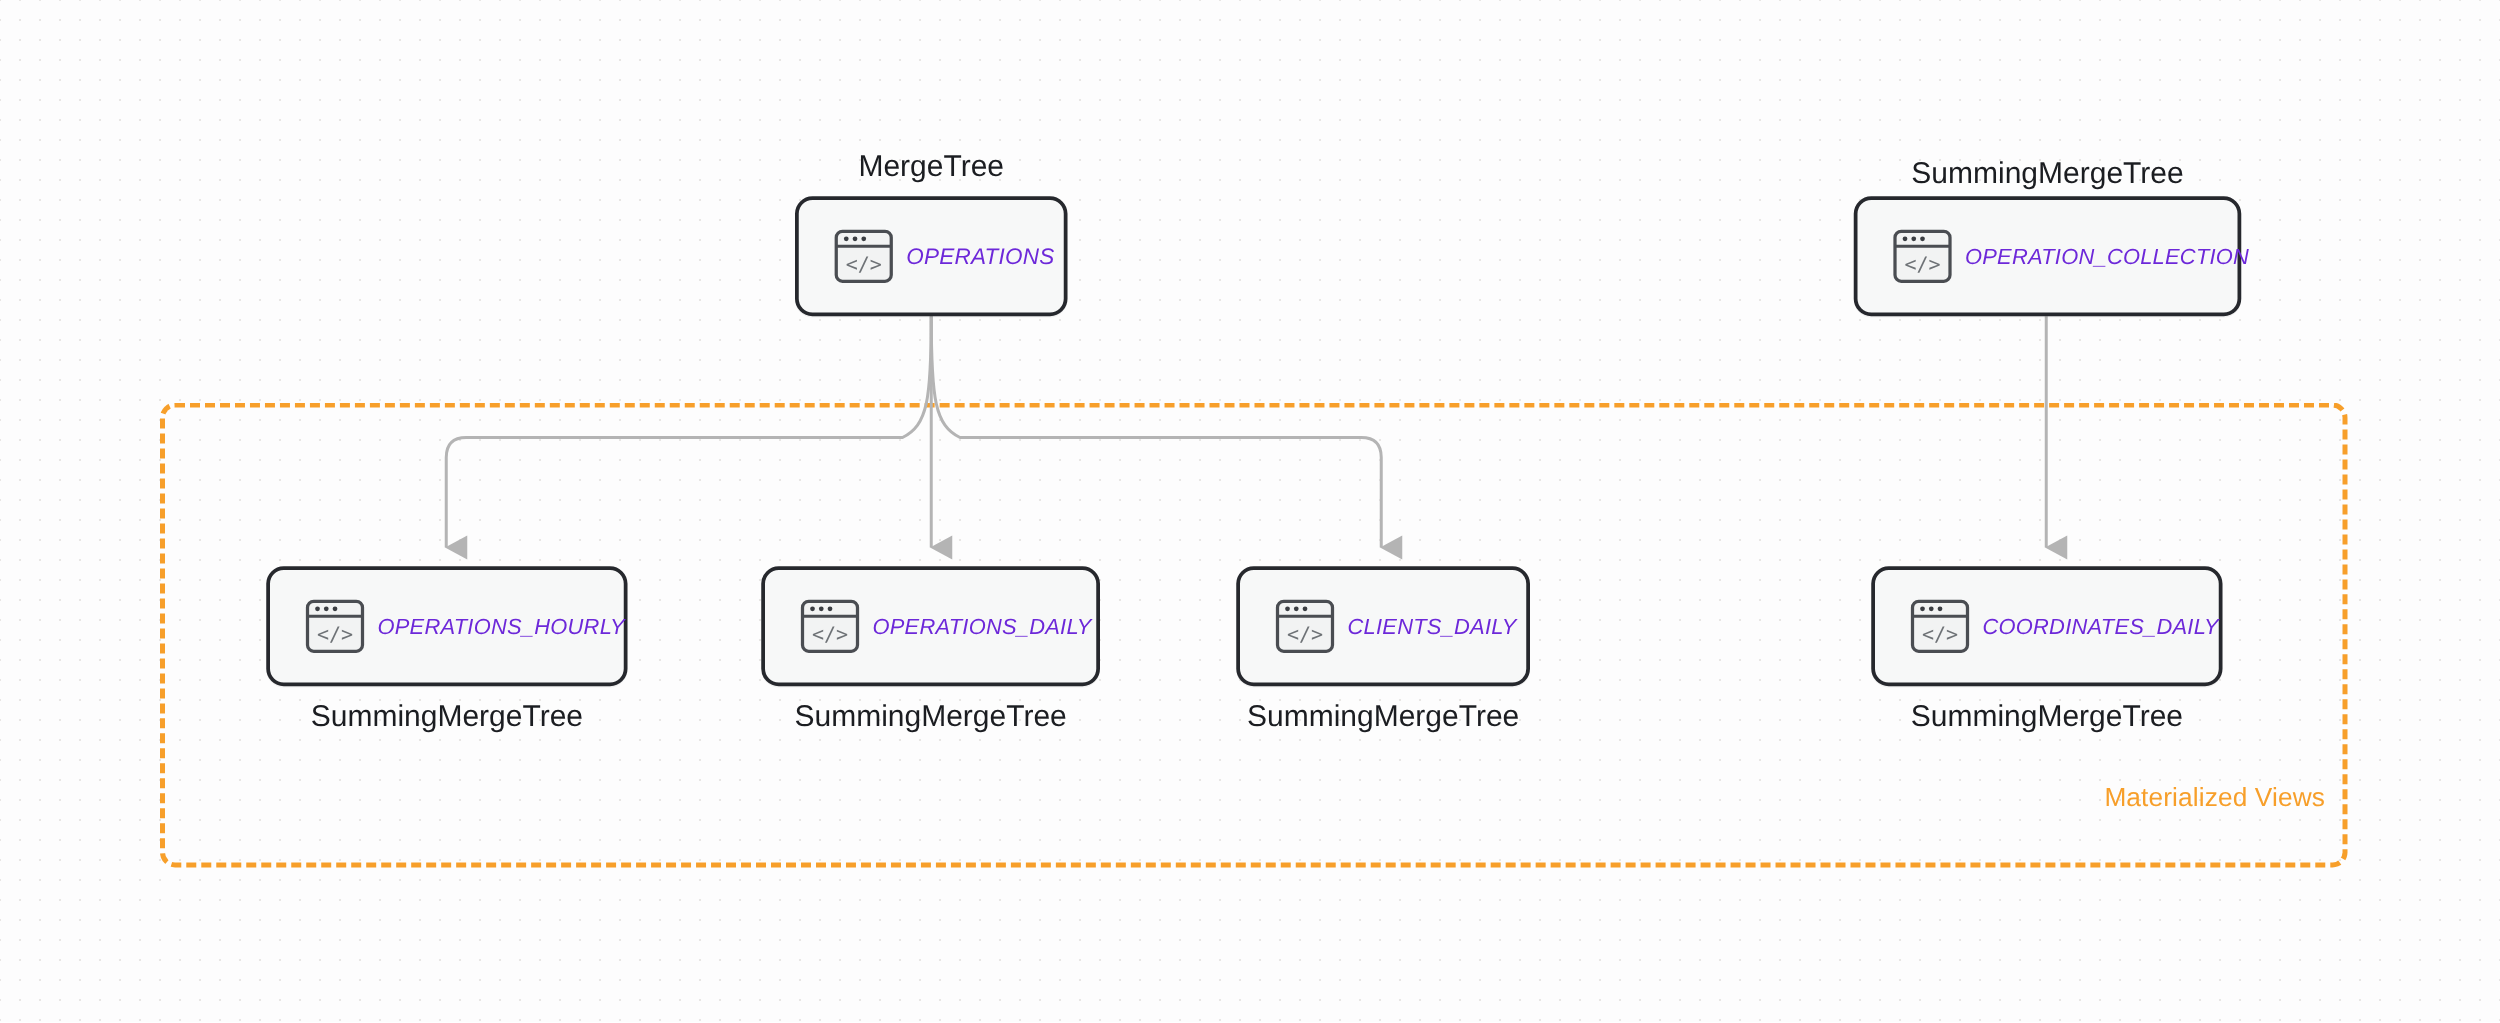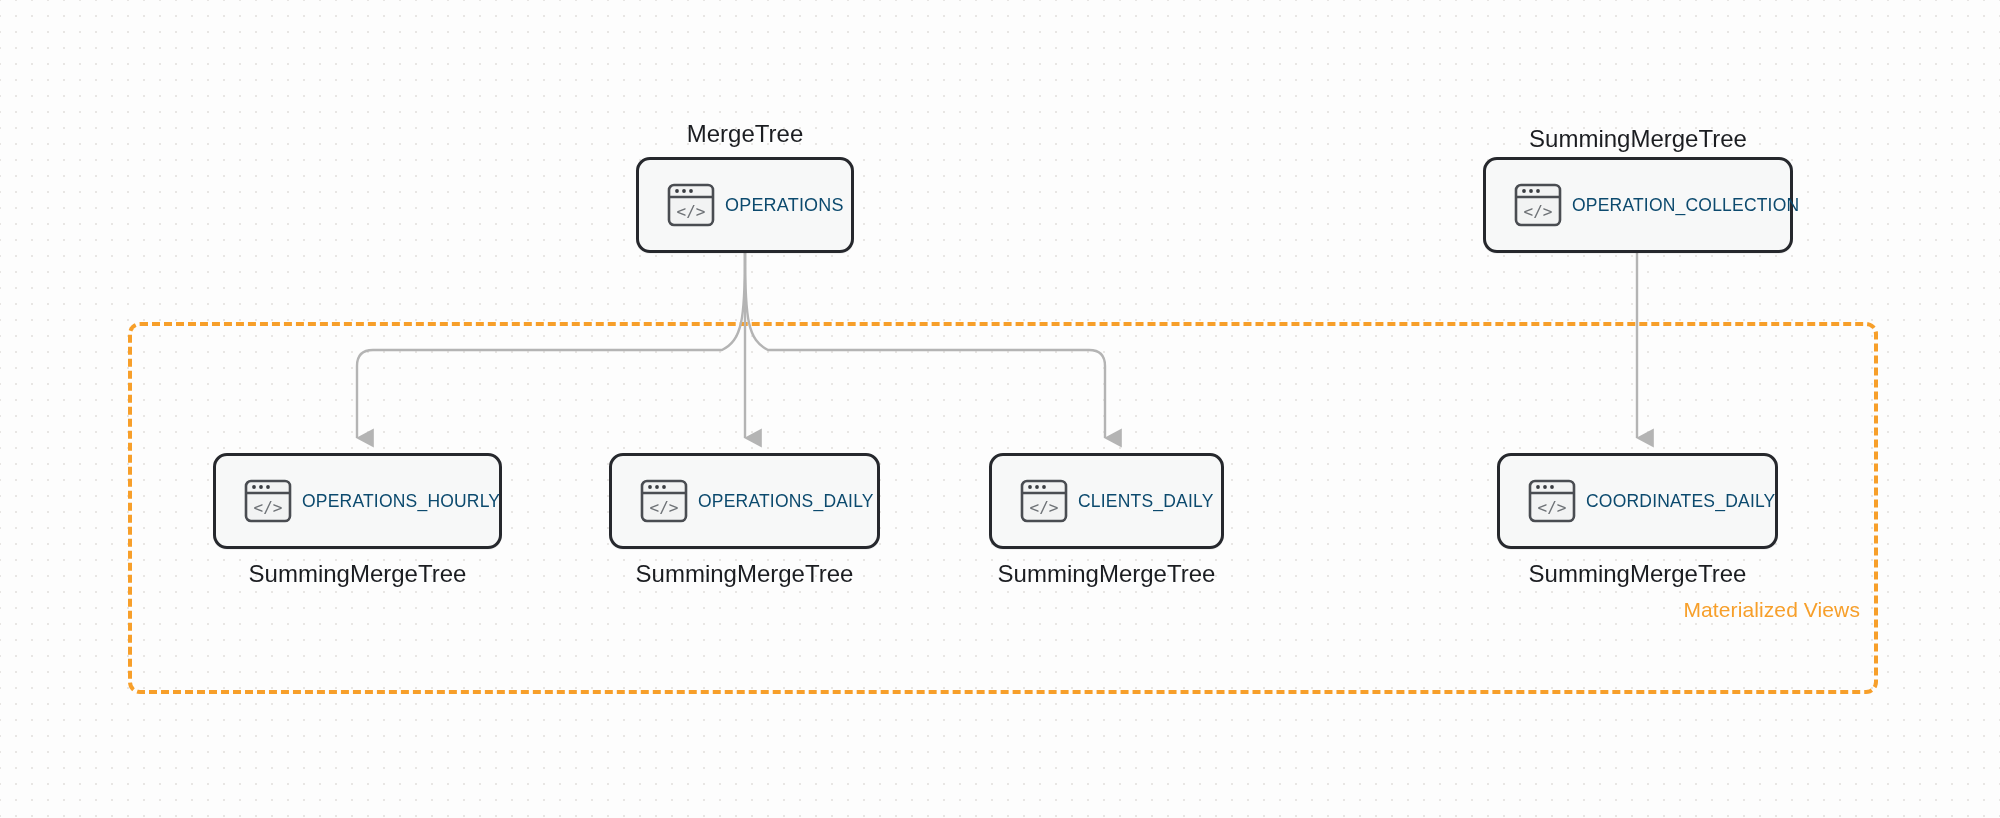--- a/index.html
+++ b/index.html
@@ -66,21 +66,22 @@
     width: 48px;
     height: 44px;
   }
 
   .node-label {
     flex: 1 1 auto;
     text-align: left;
     padding-right: 22px;
     padding-left: 10px;
     font-size: 18px;
-    color: #0c4a6e;
+    font-style: italic;
+    color: #6d28d9;
     letter-spacing: .2px;
     white-space: nowrap;
   }
 
   .node.wide .node-label { font-size: 17.5px; }
 
   
   .engine-caption {
     position: absolute;
     font-size: 24px;
@@ -89,21 +90,21 @@
     text-align: center;
   }
 </style>
 </head>
 <body>
 
 <div id="canvas" style="background-color: rgb(253, 253, 253); background-image: radial-gradient(circle, rgb(232, 230, 228) 1.1px, transparent 1.2px);">
 
   <div class="group-box" id="group-box" style="left: 128px; top: 322px; width: 1750px; height: 372px; border-width: 4px; border-color: rgb(247, 159, 42);"></div>
 
-  <div class="group-label" id="group-label" style="right: 140px; top: 598px; color: rgb(247, 159, 42);">Materialized Views</div>
+  <div class="group-label" id="group-label" style="right: 140px; top: 627px; color: rgb(247, 159, 42);">Materialized Views</div>
 
   <svg id="edges" viewBox="0 0 2000 818" preserveAspectRatio="none">
     <defs>
       <marker id="arrowhead" markerWidth="9" markerHeight="9" refX="4.2" refY="8.2" orient="auto" markerUnits="strokeWidth">
         <path d="M0.2,1.2 L8.2,1.2 L4.2,8.6 Z" fill="#b4b4b4"></path>
       </marker>
     </defs>
 
     <g stroke="#b4b4b4" stroke-width="2.4" fill="none" stroke-linecap="butt" stroke-linejoin="round">
 

